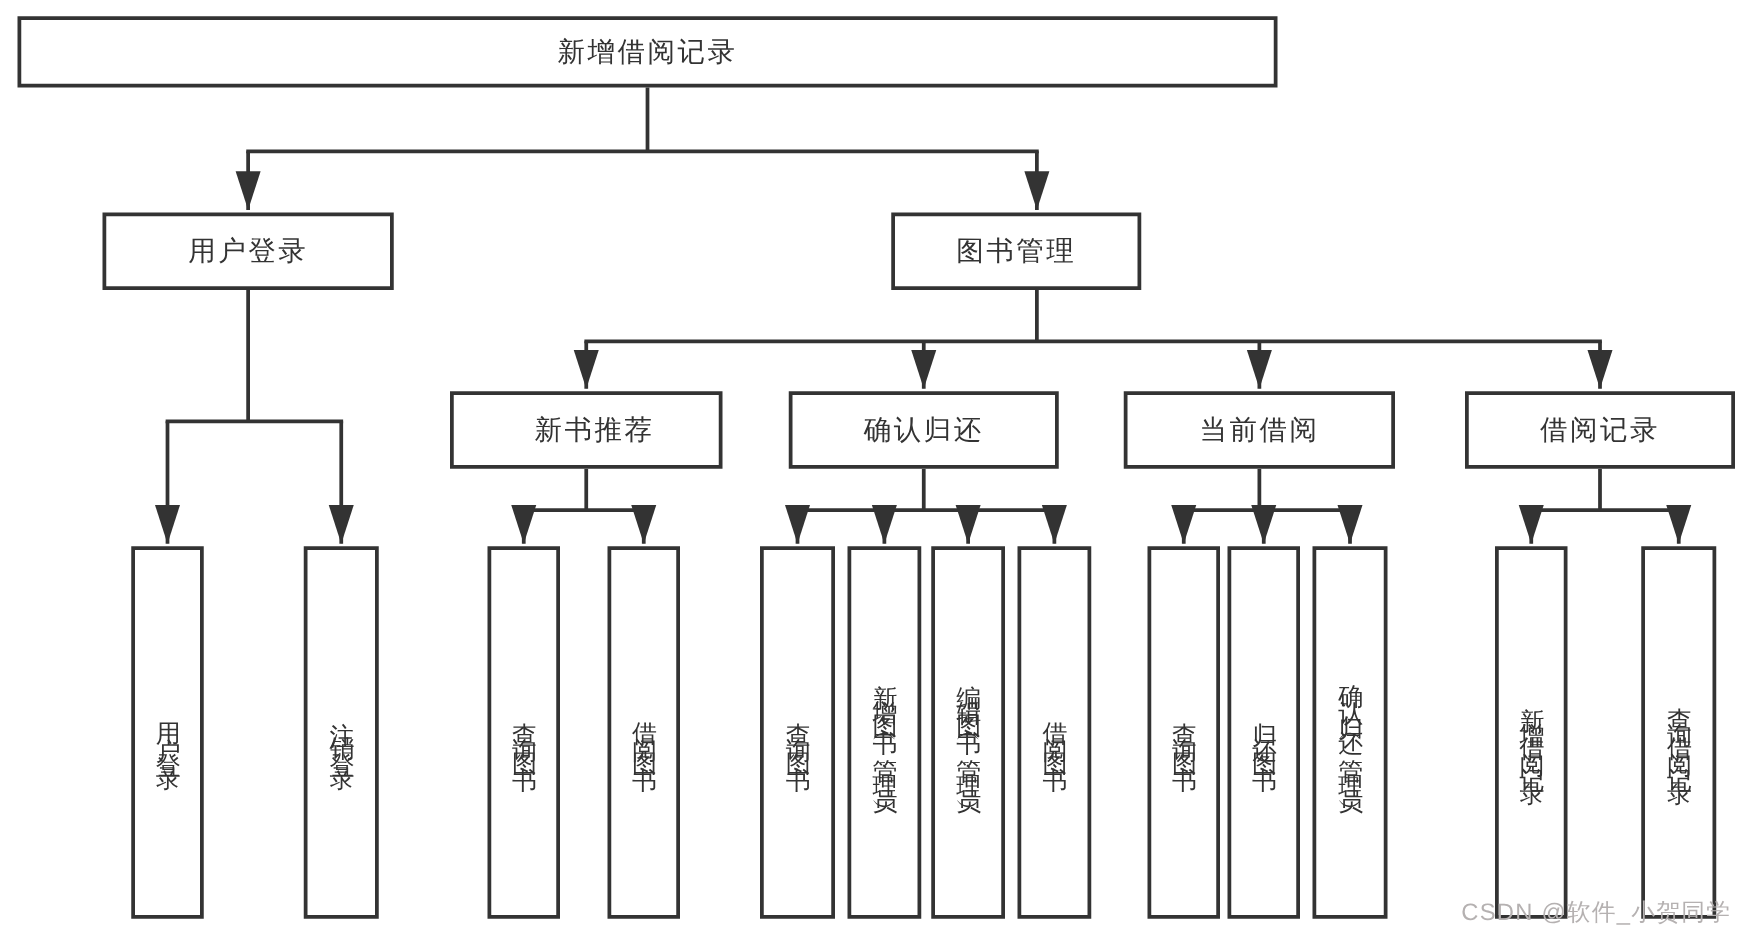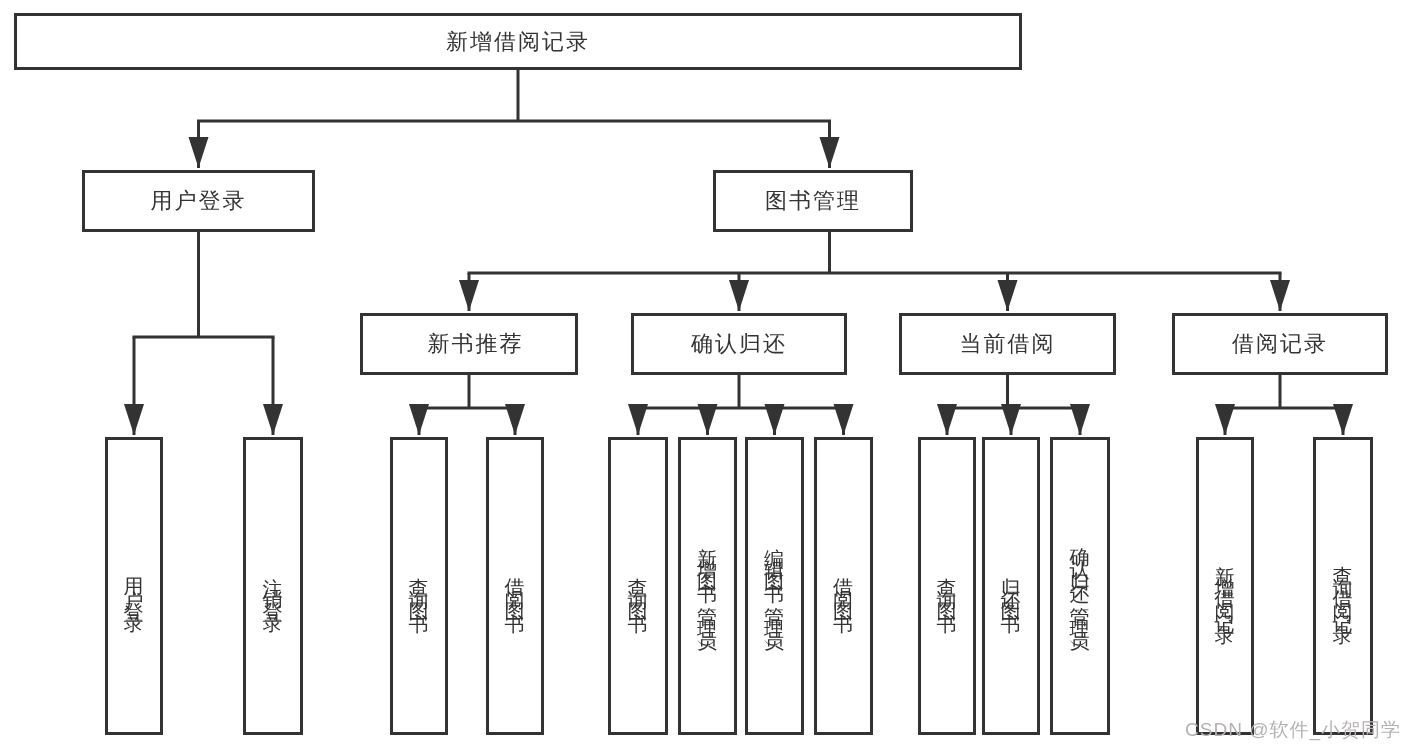--- a/index.html
+++ b/index.html
@@ -44,21 +44,21 @@
   .lf-c-query {left:608px; width:60px;}
   .lf-c-add   {left:678px; width:59px;}
   .lf-c-edit  {left:745px; width:59px;}
   .lf-c-borrow{left:814px; width:59px;}
   .lf-d-query {left:918px; width:58px;}
   .lf-d-return{left:982px; width:58px;}
   .lf-d-confirm{left:1050px;width:60px;}
   .lf-e-add   {left:1196px;width:58px;}
   .lf-e-query {left:1313px;width:60px;}
   .watermark{
-    position:absolute;right:4px;bottom:4px;
+    position:absolute;right:20px;bottom:4px;
     font-size:19px;color:#b5b1b1;letter-spacing:1px;
     z-index:10;white-space:nowrap;margin-left:29px;
   }
 </style>
 </head>
 <body>
 
 <div id="stage">
 
   <svg id="wires" viewBox="0 0 1405 747" xmlns="http://www.w3.org/2000/svg">

